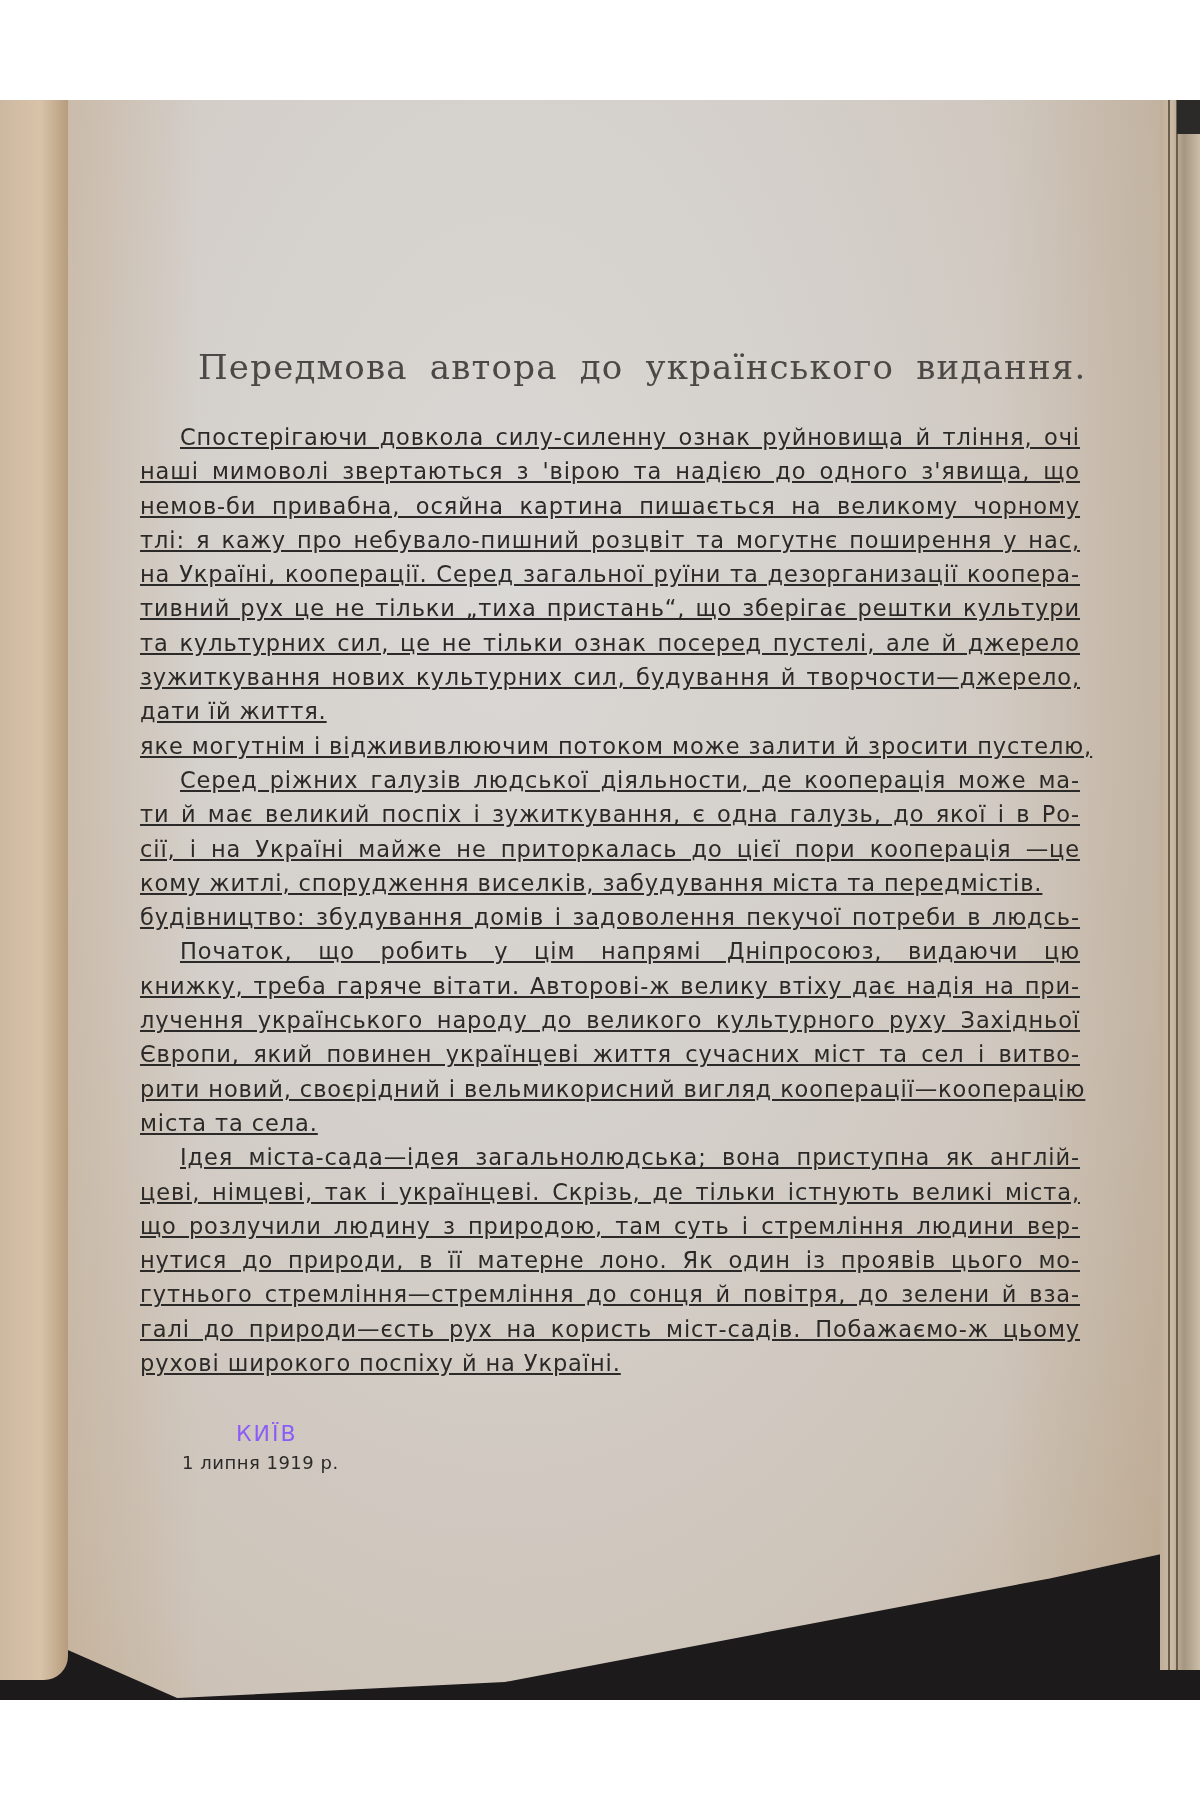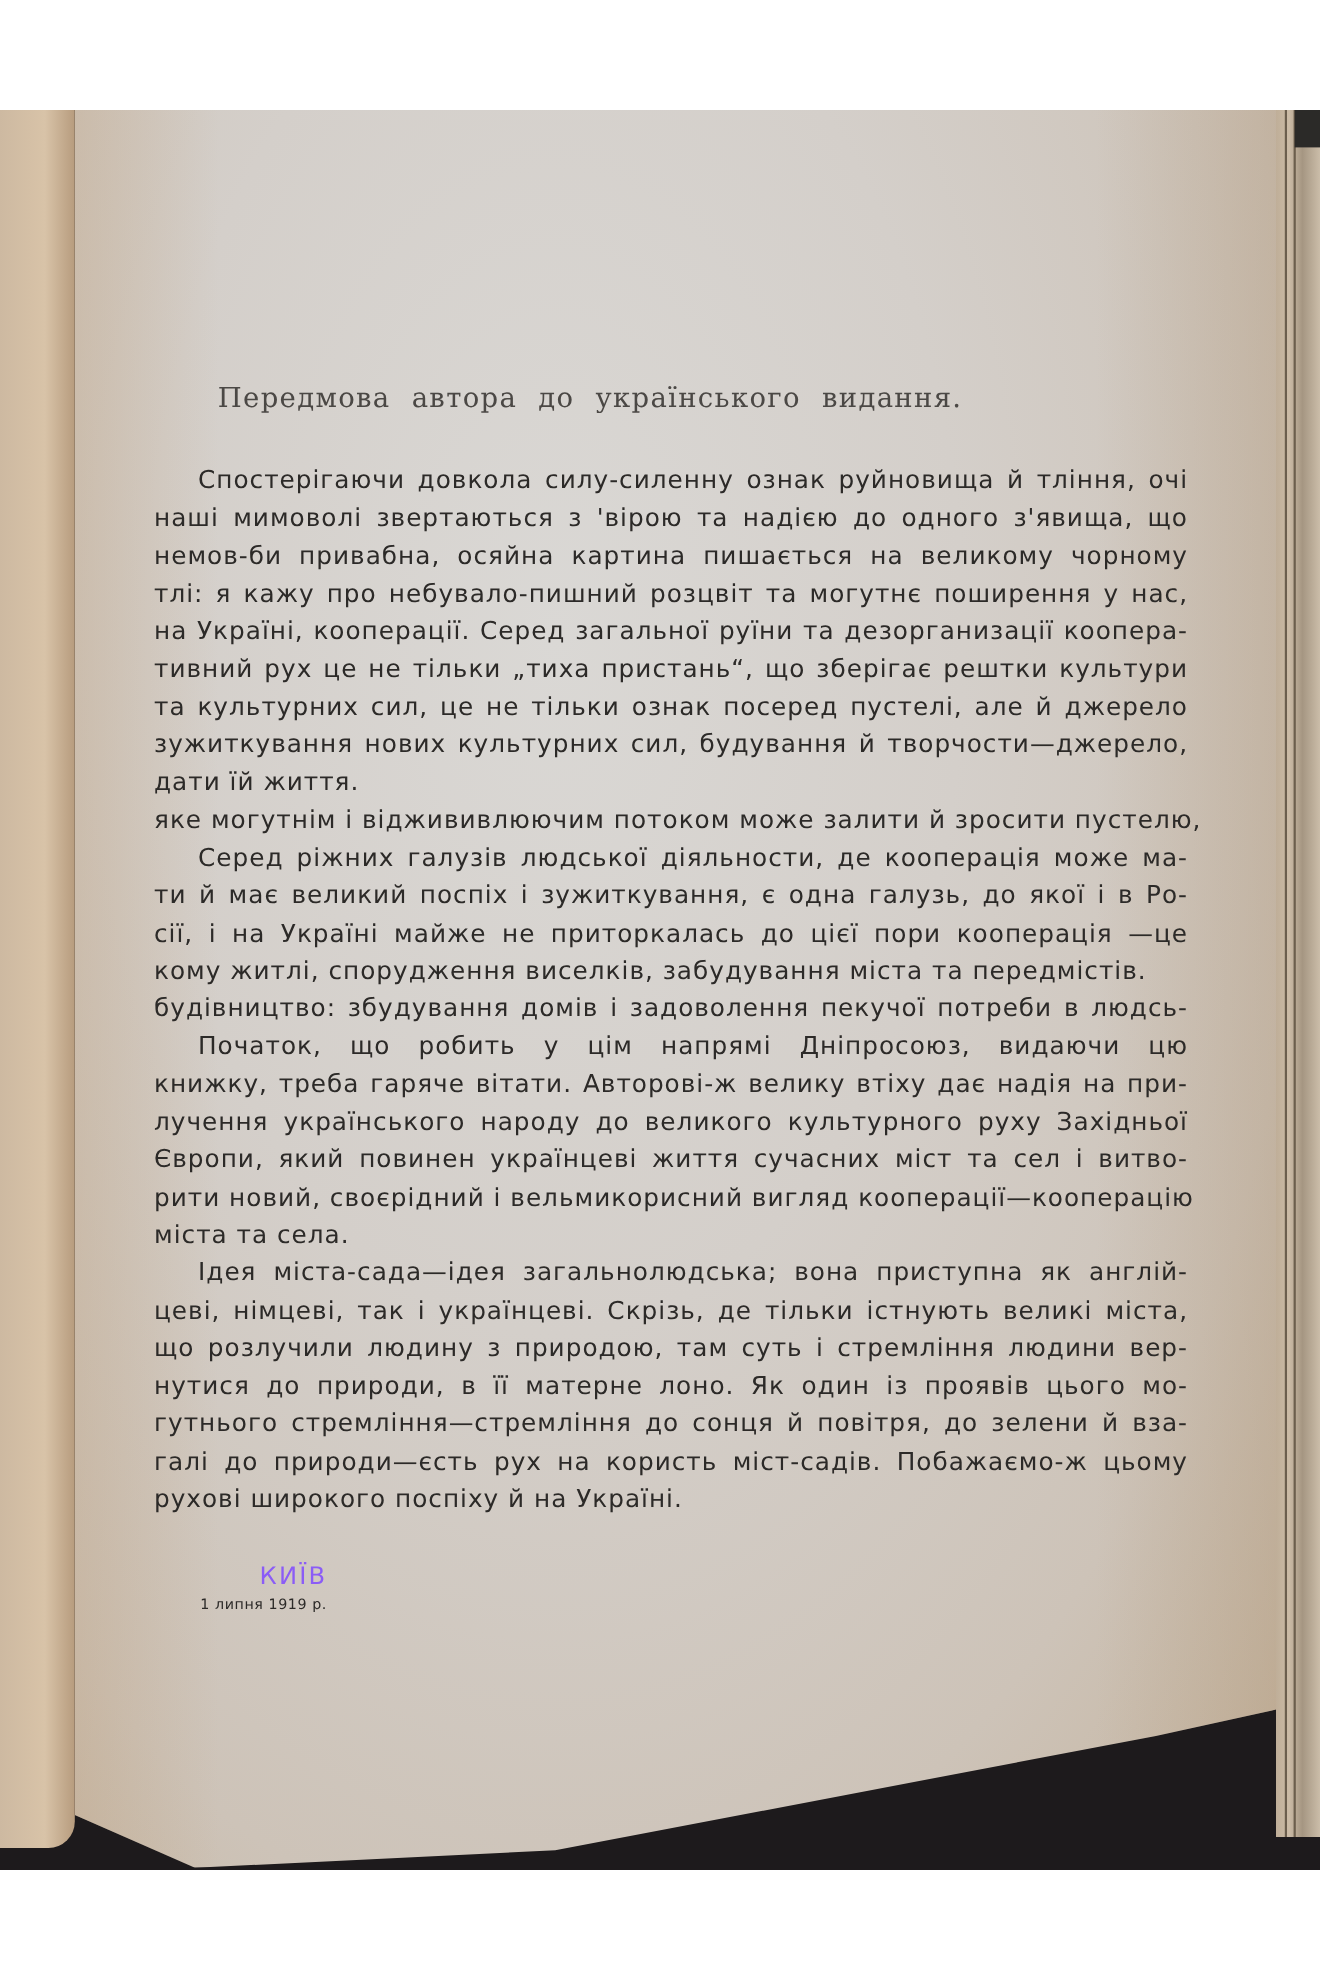--- a/index.html
+++ b/index.html
@@ -35,41 +35,41 @@
     position: absolute; top: 0; bottom: 0; width: 2px; background: #6b5e4d;
   }
   .right-edges .line1 { left: 8px; }
   .right-edges .line2 { left: 16px; }
   .corner-dark {
     position: absolute; left: 1177px; top: 0; width: 23px; height: 34px;
     background: #2b2a28;
   }
   .title {
     position: absolute; left: 198px; top: 247px; width: 840px;
-    font-family: "DejaVu Serif", serif; font-size: 25px; color: #4b4845;
+    font-family: "DejaVu Serif", serif; font-size: 34px; color: #4b4845;
     letter-spacing: 1.2px; word-spacing: 10px; white-space: nowrap;
   }
   .body-text {
     position: absolute; left: 140px; top: 320px; width: 940px;
     font-family: "DejaVu Sans", sans-serif; font-size: 22.5px; color: #2c2a28;
     line-height: 34.3px;
   }
   .line {
     white-space: nowrap; text-align: justify; text-align-last: justify;
-    height: 34.3px; letter-spacing: 0.9px;
+    height: 34.3px; letter-spacing: 0.9px; text-decoration: underline;
   }
   .line.last { text-align-last: left; }
   .line.indent { padding-left: 40px; }
   .sig-city {
     position: absolute; left: 236px; top: 1321px;
     font-size: 22px; color: #8b5cf6; letter-spacing: 2px;
   }
   .sig-date {
     position: absolute; left: 182px; top: 1352px;
-    font-size: 13px; color: #2c2a28; letter-spacing: 0.5px;
+    font-size: 18px; color: #2c2a28; letter-spacing: 0.5px;
   }
 </style>
 </head>
 <body>
 
 <div class="photo">
   <div class="left-page"></div>
   <div class="page"></div>
   <div class="right-edges">
     <div class="line1"></div>

